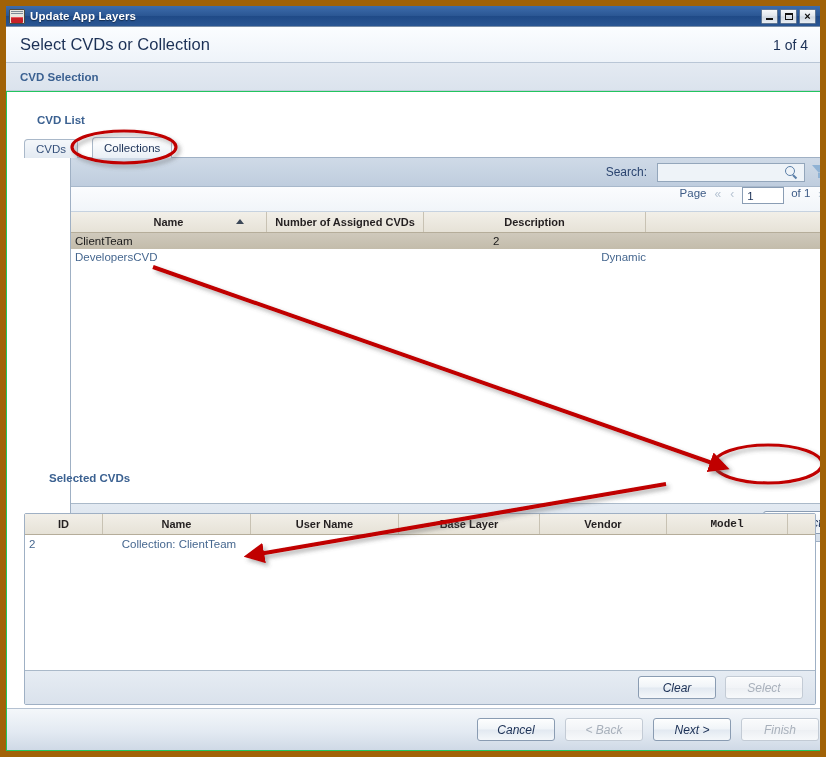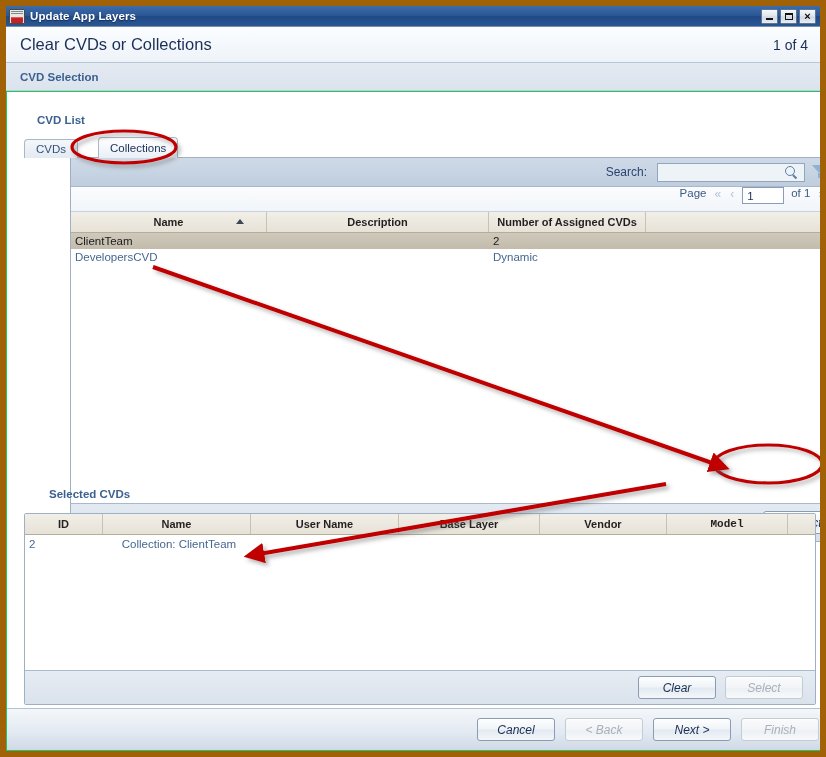--- a/index.html
+++ b/index.html
@@ -129,21 +129,21 @@
     z-index: 4;
   }
   .tab {
     height: 21px;
     padding: 0 11px;
     display: flex; align-items: center;
     font-size: 11.5px;
     border: 1px solid #a9b8c9;
     border-bottom: none;
     border-radius: 4px 4px 0 0;
-    margin-right: 20px;
+    margin-right: 14px;
     cursor: default;
   }
   .tab.inactive {
     background: linear-gradient(to bottom, #f4f7fa 0%, #e3eaf2 100%);
     color: #35507a;
     height: 19px;
   }
   .tab.active {
     background: linear-gradient(to bottom, #ffffff 0%, #f2f6fa 60%, #e9eff6 100%);
     color: #1b3055;
@@ -294,21 +294,21 @@
     box-shadow: 0 1px 0 rgba(255,255,255,.7) inset;
     font-style: italic;
   }
   .btn.disabled {
     color: #a8b0bb;
     border-color: #c3cbd5;
     background: linear-gradient(to bottom, #fafbfc 0%, #f2f4f7 50%, #eceff3 51%, #f7f9fb 100%);
   }
 
   
-  #sel-label { position: absolute; left: 0; top: 396px; padding-left: 42px; }
+  #sel-label { position: absolute; left: 0; top: 380px; padding-left: 42px; }
   #sel-panel {
     position: absolute; left: 17px; top: 421px;
     width: 792px; height: 192px;
     border: 1px solid #9fb0c4;
     background: #ffffff;
     border-radius: 2px;
   }
   #sel-footer {
     position: absolute; left: 0; bottom: 0;
     width: 100%; height: 34px;
@@ -351,21 +351,21 @@
       <div class="tb-btn">
           <span class="g-max"></span>
         </div>
       <div class="tb-btn">
           <span class="g-close">×</span>
         </div>
     </div>
   </div>
 
   <div id="wiz-header">
-    <div class="wh-title">Clear CVDs or Collections</div>
+    <div class="wh-title">Select CVDs or Collection</div>
     <div class="wh-step">1 of 4</div>
   </div>
 
   <div id="sec-band">
     <div class="sb-label">CVD Selection</div>
   </div>
 
   <div id="body-area">
 
     <div class="grp-label" style="position:absolute;left:17px;top:22px;">CVD List</div>
@@ -407,39 +407,39 @@
         <span>of 1</span>
         <span class="pg-arrow">›</span>
         <span class="pg-arrow">»</span>
       </div>
 
       <div class="grid-head">
         <div class="gh-cell" style="width:196px;">
           <span>Name</span>
           <span class="gh-sort"></span>
         </div>
+        <div class="gh-cell" style="width:157px;">
+          <span>Number of Assigned CVDs</span>
+        </div>
         <div class="gh-cell" style="width:222px;">
           <span>Description</span>
-        </div>
-        <div class="gh-cell" style="width:157px;">
-          <span>Number of Assigned CVDs</span>
         </div>
         <div class="gh-cell" style="flex:1 1 auto;border-right:none;"></div>
       </div>
 
       <div class="grid-body">
         <div class="grid-row selected">
           <div class="gr-cell dark" style="width:196px;">ClientTeam</div>
           <div class="gr-cell dark" style="width:222px;"></div>
           <div class="gr-cell dark" style="width:157px;">2</div>
         </div>
         <div class="grid-row">
           <div class="gr-cell link" style="width:196px;">DevelopersCVD</div>
           <div class="gr-cell link" style="width:222px;"></div>
-          <div class="gr-cell link" style="width:157px;">Dynamic</div>
+          <div class="gr-cell link" style="width:157px;text-align:right;">Dynamic</div>
         </div>
       </div>
 
       <div id="cvd-footer">
         <div class="btn" style="min-width:84px;">Select</div>
       </div>
     </div>
 
     <div class="grp-label" id="sel-label">Selected CVDs</div>
 

